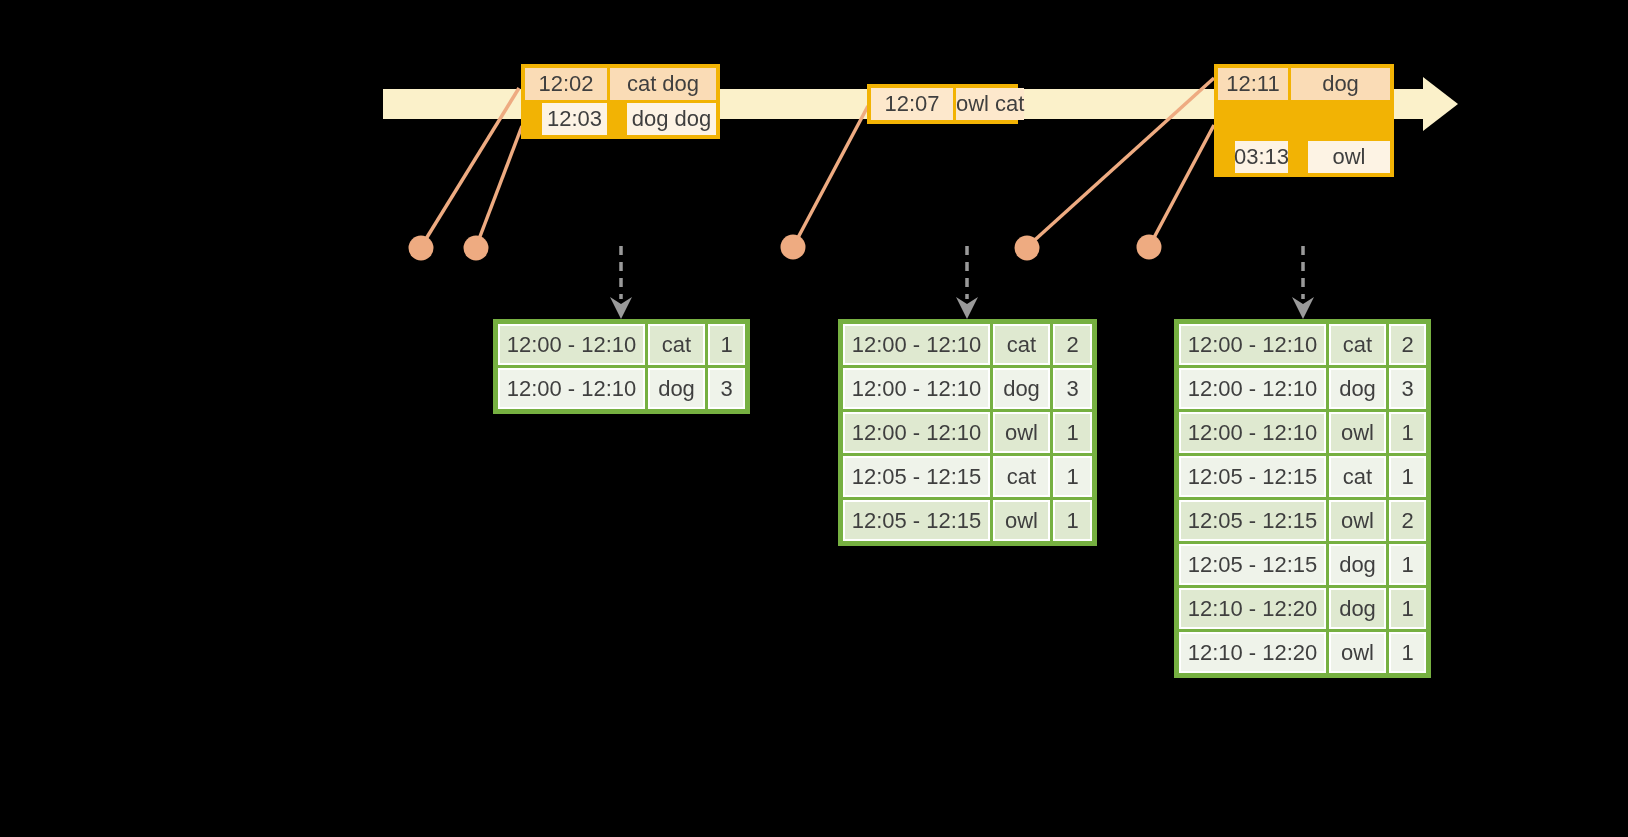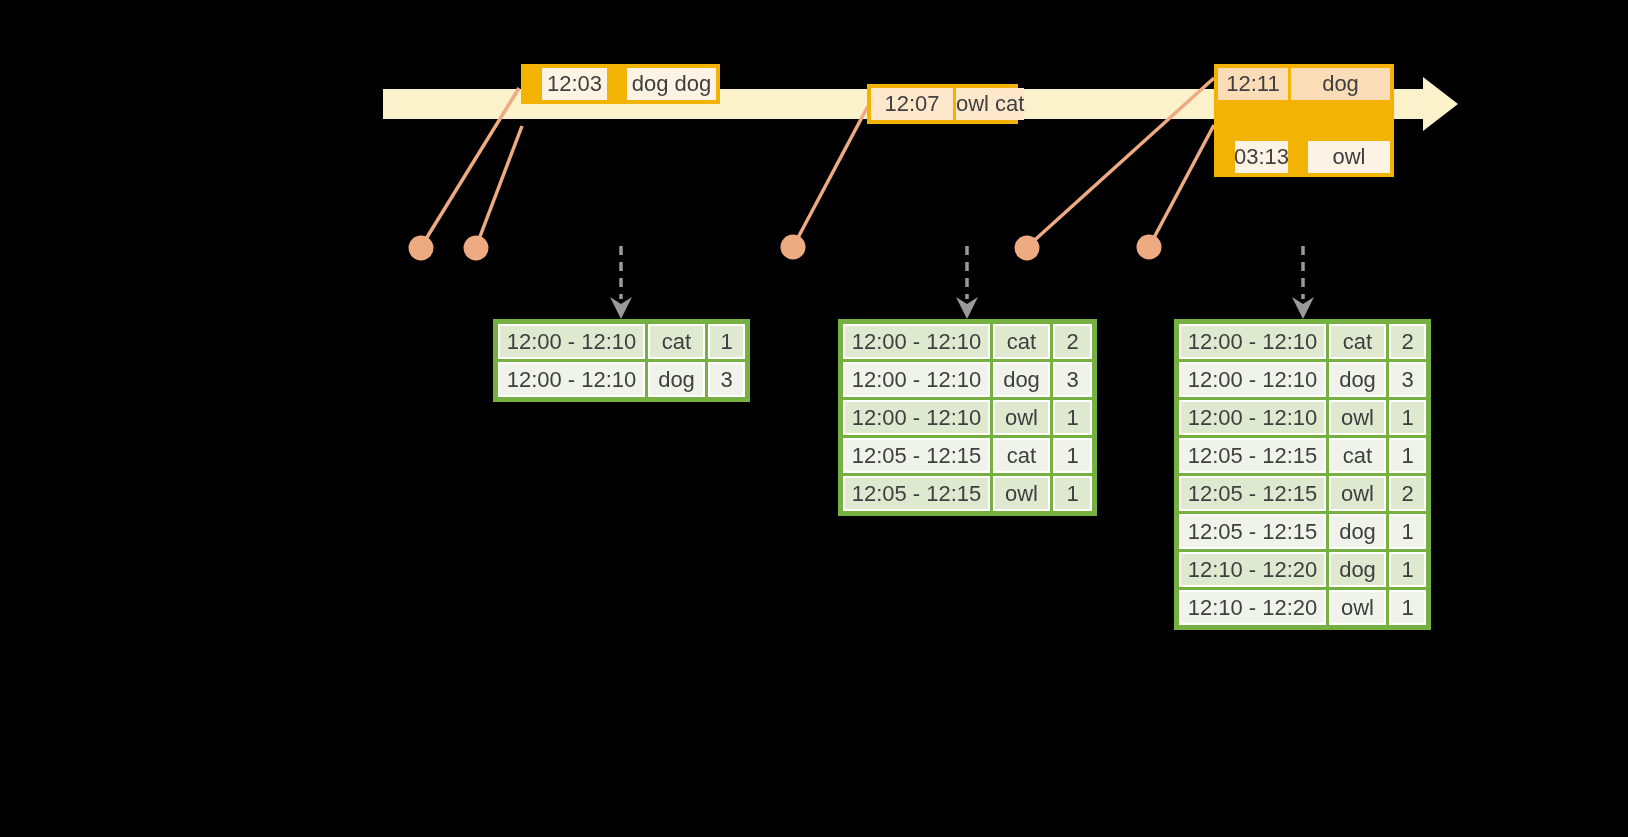--- a/index.html
+++ b/index.html
@@ -38,21 +38,21 @@
   .event-table .row{height:32px;grid-template-columns:82px 1fr;}
   .event-table .row.odd  .cell{background:var(--event-row-dark,#FADCB6);}
   .event-table .row.even .cell{background:var(--event-row-light,#FDF3E4);margin-left:17px;}
   .event-table.single .row .cell{background:var(--event-row-mid,#FDE8CC);}
   .event-table.narrow .row{grid-template-columns:70px 1fr;}
   
   .result-table{
     background:var(--result-border,#76B041);
     border:5px solid var(--result-border,#76B041);
   }
-  .result-table .row{height:35px;grid-template-columns:147px 57px 1fr;border-radius:9px;}
+  .result-table .row{height:41px;grid-template-columns:147px 57px 1fr;border-radius:9px;}
   .result-table .cell{box-shadow:inset 0 0 0 2px #ffffff;}
   .result-table .row.odd  .cell{background:var(--result-row-dark,#DFE9D0);}
   .result-table .row.even .cell{background:var(--result-row-light,#EFF3EA);}
   
   #event-1{left:521px;top:64px;width:199px;}
   #event-2{left:867px;top:84px;width:151px;}
   #event-3{left:1214px;top:64px;width:180px;gap:41px;}
   #result-1{left:493px;top:319px;width:257px;}
   #result-2{left:838px;top:319px;width:259px;}
   #result-3{left:1174px;top:319px;width:257px;}
@@ -80,20 +80,24 @@
 
     <line class="trigger" x1="621" y1="246" x2="621" y2="299"></line>
     <polygon class="trigger-head" points="610,297 621,304 632,297 621,319"></polygon>
     <line class="trigger" x1="967" y1="246" x2="967" y2="299"></line>
     <polygon class="trigger-head" points="956,297 967,304 978,297 967,319"></polygon>
     <line class="trigger" x1="1303" y1="246" x2="1303" y2="299"></line>
     <polygon class="trigger-head" points="1292,297 1303,304 1314,297 1303,319"></polygon>
   </svg>
 
   <div id="event-1" class="dtable event-table">
+      <div class="row odd">
+        <div class="cell c-time">12:02</div>
+        <div class="cell c-words">cat dog</div>
+      </div>
       <div class="row even">
         <div class="cell c-time">12:03</div>
         <div class="cell c-words">dog dog</div>
       </div>
     </div>
   <div id="event-2" class="dtable event-table single">
       <div class="row odd">
         <div class="cell c-time">12:07</div>
         <div class="cell c-words">owl cat</div>
       </div>

